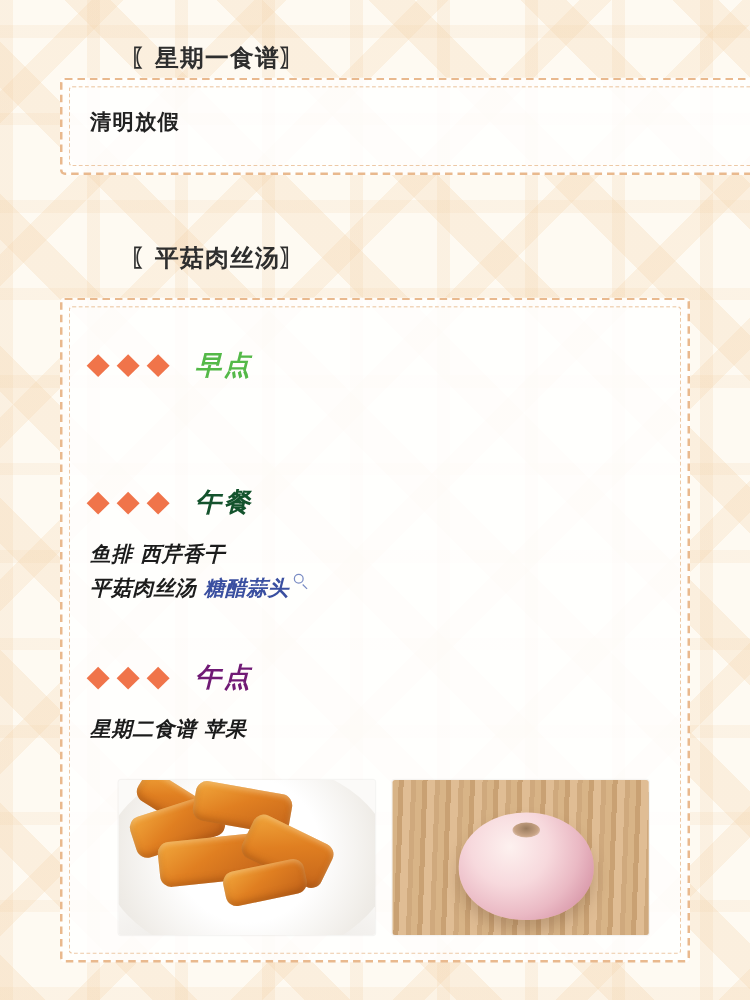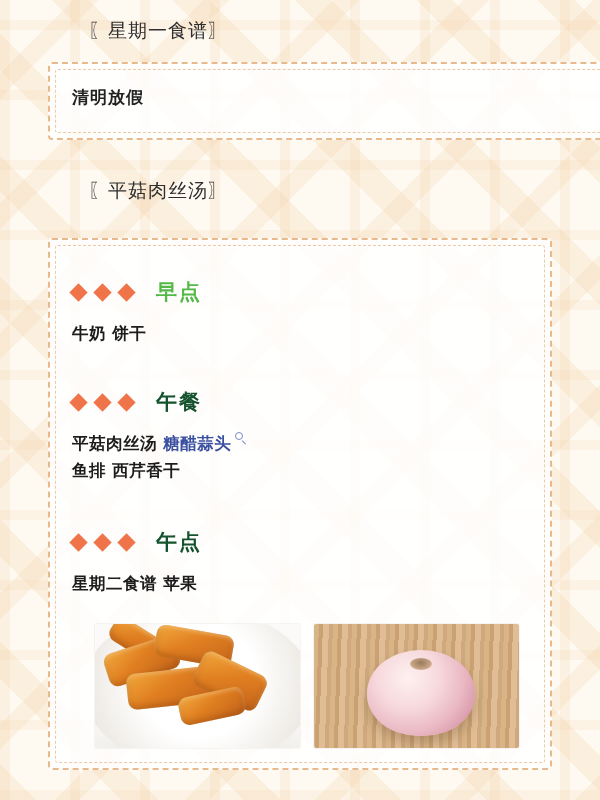--- a/index.html
+++ b/index.html
@@ -49,24 +49,24 @@
     position: relative;
     z-index: 1;
     width: 600px;
     height: 800px;
     box-sizing: border-box;
   }
 
   
   .day-title {
     font-size: 19px;
-    font-weight: normal;
+    font-weight: bold;
     color: #2e2e2e;
     letter-spacing: 1px;
-    margin: 0;
+    margin: 16px;
     padding: 0;
     font-family: "DejaVu Sans", "Liberation Sans", sans-serif;
   }
   .title-mon {
     position: absolute;
     left: 88px;
     top: 18px;
   }
   .title-tue {
     position: absolute;
@@ -93,20 +93,21 @@
     left: 48px;
     top: 62px;
     width: 592px;
     height: 78px;
   }
   .card-tue {
     left: 48px;
     top: 238px;
     width: 504px;
     height: 532px;
+    font-style: italic;
   }
 
   .holiday-text {
     position: absolute;
     left: 22px;
     top: 22px;
     font-size: 17px;
     font-weight: bold;
     color: #222;
     letter-spacing: 1px;
@@ -286,46 +287,43 @@
   <div class="card card-tue">
     <div class="card-inner"></div>
 
     <div class="meal sec-breakfast">
       <div class="meal-head">
         <span class="dia"></span>
         <span class="dia"></span>
         <span class="dia"></span>
         <span class="meal-name" style="color:#54b948;">早点</span>
       </div>
-      <div class="meal-items">
-        <span>牛奶 饼干</span>
-      </div>
     </div>
 
     <div class="meal sec-lunch">
       <div class="meal-head">
         <span class="dia"></span>
         <span class="dia"></span>
         <span class="dia"></span>
         <span class="meal-name" style="color:#14532d;">午餐</span>
       </div>
       <div class="meal-items">
+        <div>鱼排 西芹香干</div>
         <div>
           <span>平菇肉丝汤 </span><span class="hl">糖醋蒜头</span><span class="magnifier"></span>
         </div>
-        <div>鱼排 西芹香干</div>
       </div>
     </div>
 
     <div class="meal sec-snack">
       <div class="meal-head">
         <span class="dia"></span>
         <span class="dia"></span>
         <span class="dia"></span>
-        <span class="meal-name" style="color:#14532d;">午点</span>
+        <span class="meal-name" style="color:#701a75;">午点</span>
       </div>
       <div class="meal-items">
         <span>星期二食谱 苹果</span>
       </div>
     </div>
 
     <div class="photos">
       <div class="photo photo-fish">
         <div class="fish-plate">
           <div class="nug n6"></div>

